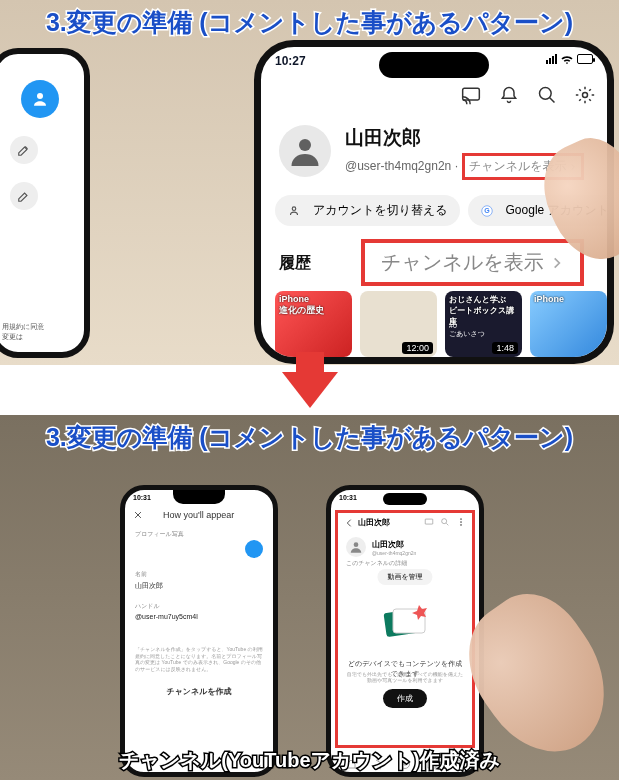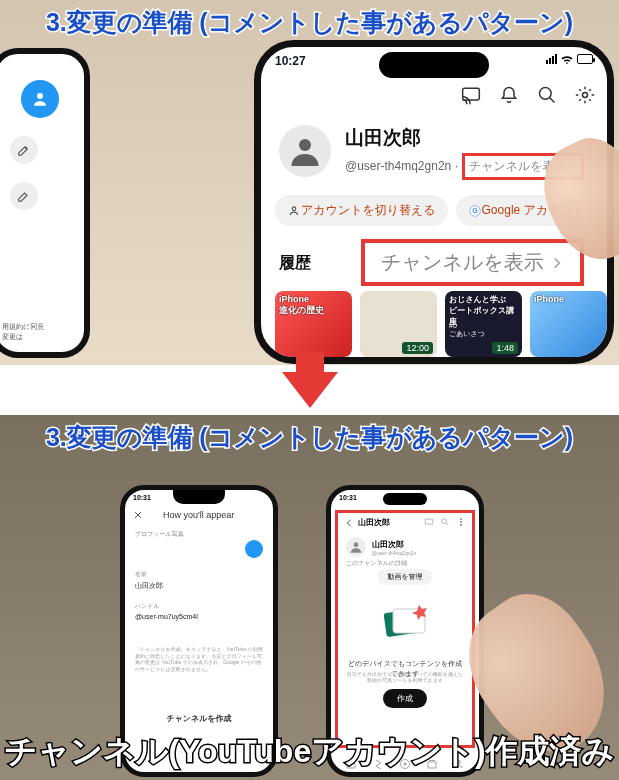--- a/index.html
+++ b/index.html
@@ -4,21 +4,21 @@
 <style>
   * { box-sizing: border-box; margin: 0; padding: 0; }
   body { width: 619px; height: 780px; font-family: -apple-system, "Hiragino Sans", sans-serif; background: #fff; overflow: hidden; }
   .panel { width: 619px; position: relative; }
   .panel1 { height: 365px; background: linear-gradient(180deg,#d4c5b0 0%, #e8dcc9 100%); }
   .panel2 { height: 365px; background: linear-gradient(180deg,#7a7060 0%, #968a78 100%); position: relative; }
   .arrow-gap { height: 50px; display:flex; align-items:center; justify-content:center; background:#fff; }
   .arrow { width:0; height:0; border-left:28px solid transparent; border-right:28px solid transparent; border-top:36px solid #e53935; position:relative; }
   .arrow::before { content:''; position:absolute; top:-56px; left:-14px; width:28px; height:24px; background:#e53935; }
   .title-overlay { position:absolute; top:6px; left:0; right:0; text-align:center; font-size:25px; font-weight:700; color:#1a4fc7; -webkit-text-stroke:3px #fff; paint-order: stroke fill; z-index:50; }
-  .bottom-overlay { position:absolute; bottom:6px; left:0; right:0; text-align:center; font-size:32px; font-weight:700; color:#fff; -webkit-text-stroke:3px #000; paint-order: stroke fill; z-index:50; }
+  .bottom-overlay { position:absolute; bottom:6px; left:0; right:0; text-align:center; font-size:20px; font-weight:700; color:#fff; -webkit-text-stroke:3px #000; paint-order: stroke fill; z-index:50; }
 
   
   .phone-left { position:absolute; left:-10px; top:48px; width:100px; height:310px; border:6px solid #111; border-radius:28px; background:#fff; overflow:hidden; }
   .phone-right { position:absolute; left:254px; top:40px; width:360px; height:324px; border:7px solid #111; border-radius:40px; background:#fff; overflow:hidden; }
   .notch { position:absolute; top:5px; left:50%; transform:translateX(-50%); width:110px; height:26px; background:#000; border-radius:18px; z-index:5; }
   .status { position:absolute; top:7px; left:14px; font-size:12px; font-weight:600; color:#0f172a; }
   .status-r { position:absolute; top:7px; right:14px; display:flex; gap:3px; align-items:center; }
   .bar { width:16px; height:10px; border:1px solid #000; border-radius:2px; position:relative; }
   .bar::after { content:''; position:absolute; right:-3px; top:3px; width:2px; height:4px; background:#000; border-radius:1px; }
   .sig { display:flex; gap:1px; align-items:flex-end; }
@@ -30,30 +30,30 @@
 
   .profile { position:absolute; top:78px; left:18px; right:12px; display:flex; gap:14px; align-items:flex-start; }
   .avatar { width:52px; height:52px; border-radius:50%; background:#e8e8e8; display:flex; align-items:center; justify-content:center; }
   .avatar svg { width:36px; height:36px; fill:#606060; }
   .pname { font-size:19px; font-weight:600; color:#111; }
   .phandle { font-size:12px; color:#666; margin-top:2px; }
   .phandle .vc { color:#888; }
   .box-red { border:3px solid #e53935; padding:2px 4px; display:inline-flex; align-items:center; gap:2px; }
 
   .chips { position:absolute; top:148px; left:14px; right:0; display:flex; gap:8px; white-space:nowrap; }
-  .chip { background:#f1f1f1; border-radius:18px; padding:7px 12px; font-size:12px; color:#c2410c; display:inline-flex; align-items:center; gap:0; }
+  .chip { background:#f1f1f1; border-radius:18px; padding:7px 12px; font-size:12px; color:#000000; display:inline-flex; align-items:center; gap:12px; }
   .chip svg { width:14px; height:14px; }
 
   .bigbox { position:absolute; top:192px; left:100px; border:4px solid #e53935; padding:6px 16px; color:#888; font-size:20px; display:flex; align-items:center; gap:6px; }
 
   .hist-label { position:absolute; top:206px; left:18px; font-size:16px; font-weight:600; color:#111; }
   .thumbs { position:absolute; top:244px; left:14px; right:0; display:flex; gap:8px; }
   .thumb { width:108px; height:66px; border-radius:8px; background:#ddd; position:relative; overflow:hidden; font-size:9px; color:#fff; }
   .thumb .tl { position:absolute; top:3px; left:4px; font-weight:700; text-shadow:0 0 2px #000; }
-  .thumb .dur { position:absolute; bottom:3px; right:4px; background:#14532d; color:#fff; font-size:9px; padding:1px 4px; border-radius:3px; }
+  .thumb .dur { position:absolute; bottom:3px; right:4px; background:#000000; color:#fff; font-size:9px; padding:1px 4px; border-radius:3px; }
 
   
   .lp-av { width:38px; height:38px; border-radius:50%; background:#2196f3; margin:26px auto 0; display:flex; align-items:center; justify-content:center; }
   .lp-av svg { width:18px; height:18px; fill:#fff; }
   .lp-edit { width:28px; height:28px; border-radius:50%; background:#eee; margin:18px 0 0 14px; display:flex; align-items:center; justify-content:center; }
   .lp-txt { position:absolute; bottom:10px; left:6px; font-size:7px; color:#555; }
 
   
   .p2-left { position:absolute; left:120px; top:70px; width:158px; height:292px; border:5px solid #111; border-radius:24px; background:#fff; overflow:hidden; }
   .p2-right { position:absolute; left:326px; top:70px; width:158px; height:292px; border:5px solid #111; border-radius:24px; background:#fff; overflow:hidden; }
@@ -61,21 +61,21 @@
   .p2-pill { position:absolute; top:3px; left:50%; transform:translateX(-50%); width:44px; height:12px; background:#000; border-radius:8px; }
   .p2-status { position:absolute; top:4px; left:8px; font-size:7px; font-weight:600; }
 
   .p2l-head { position:absolute; top:20px; left:8px; right:8px; font-size:9px; color:#333; display:flex; align-items:center; gap:20px; }
   .p2l-sub { position:absolute; top:40px; left:10px; right:10px; font-size:6px; color:#888; }
   .p2l-row { position:absolute; left:10px; right:10px; }
   .p2l-label { font-size:6px; color:#888; }
   .p2l-val { font-size:7px; color:#222; margin-top:2px; }
   .p2l-av { width:18px; height:18px; border-radius:50%; background:#2196f3; position:absolute; right:10px; top:50px; }
   .p2l-note { position:absolute; top:156px; left:10px; right:10px; font-size:5px; color:#999; line-height:1.3; }
-  .p2l-btn { position:absolute; top:196px; left:0; right:0; text-align:center; font-size:8px; color:#333; font-weight:600;margin-top:27px; }
+  .p2l-btn { position:absolute; top:196px; left:0; right:0; text-align:center; font-size:8px; color:#333; font-weight:600; }
 
   .p2r-red { position:absolute; top:20px; left:4px; right:4px; bottom:24px; border:3px solid #e53935; }
   .p2r-head { position:absolute; top:4px; left:6px; right:6px; display:flex; align-items:center; gap:4px; font-size:8px; font-weight:600; }
   .p2r-ticons { position:absolute; top:4px; right:6px; display:flex; gap:6px; }
   .p2r-ticons svg { width:10px; height:10px; stroke:#555; fill:none; }
   .p2r-prof { position:absolute; top:24px; left:8px; display:flex; gap:6px; align-items:center; }
   .p2r-prof .av { width:20px; height:20px; border-radius:50%; background:#eee; display:flex; align-items:center; justify-content:center; }
   .p2r-prof .av svg { width:14px; height:14px; fill:#888; }
   .p2r-prof .nm { font-size:8px; font-weight:600; }
   .p2r-prof .hd { font-size:5px; color:#999; }

